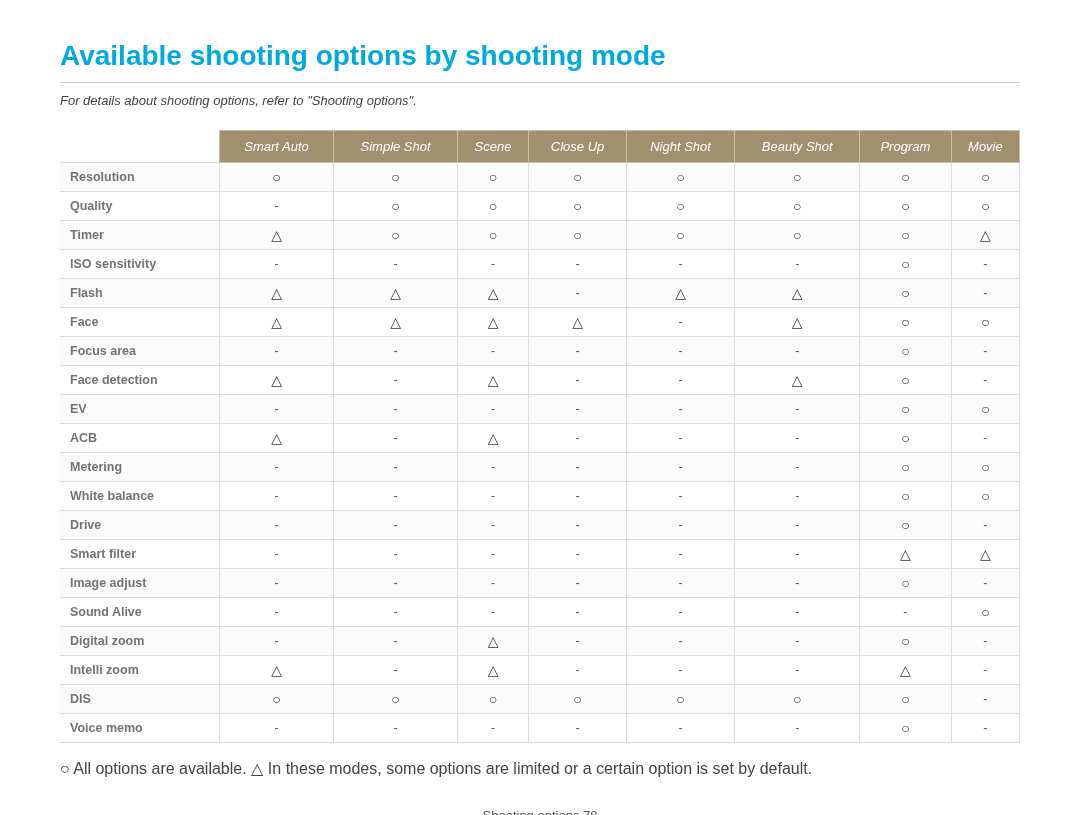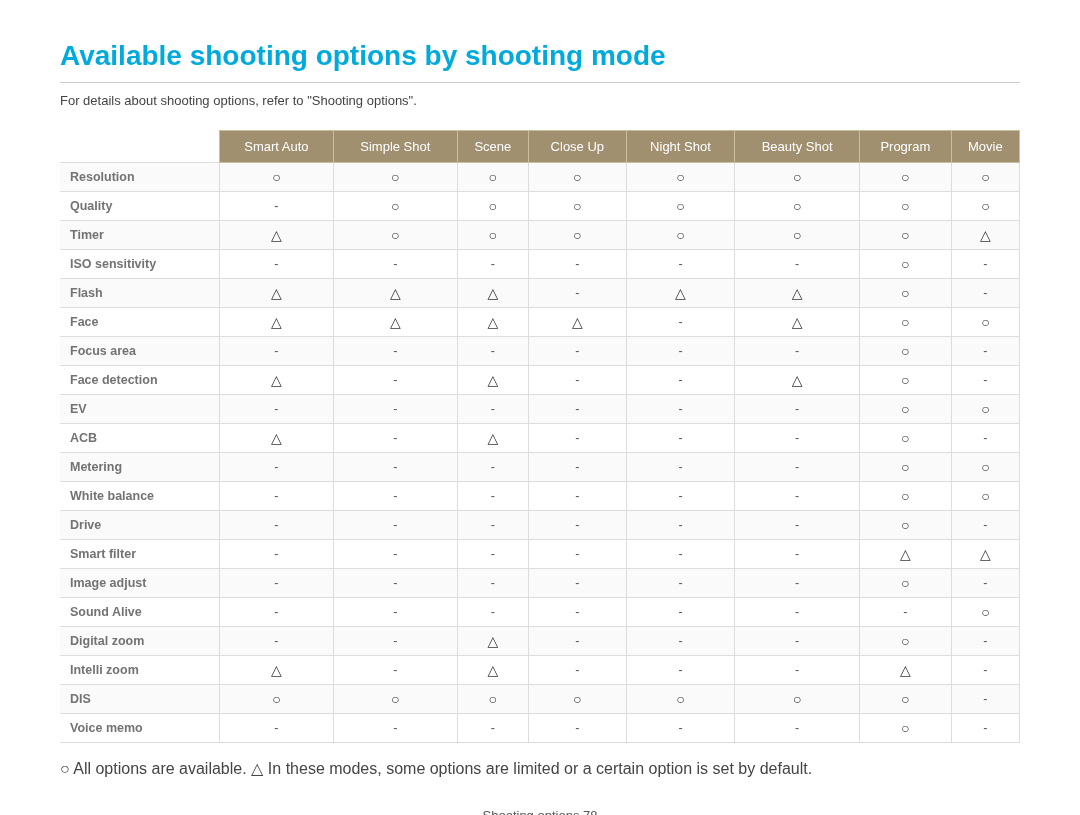--- a/index.html
+++ b/index.html
@@ -17,34 +17,36 @@
       font-weight: bold;
       color: #00aadd;
       border-bottom: 1px solid #ccc;
       padding-bottom: 10px;
       margin-bottom: 10px;
     }
     .subtitle {
       font-size: 13px;
       color: #444;
       margin-bottom: 22px;
+      font-style: italic;
     }
     table {
       width: 100%;
       border-collapse: collapse;
       font-size: 12.5px;
     }
     thead tr th {
       background-color: #a09070;
       color: #fff;
       text-align: center;
       padding: 8px 4px;
       font-weight: normal;
       font-size: 13px;
       border: 1px solid #c8bfa0;
+      font-style: italic;
     }
     thead tr th:first-child {
       background: transparent;
       border: none;
     }
     tbody tr td {
       border: 1px solid #ddd;
       text-align: center;
       padding: 6px 4px;
       color: #333;

